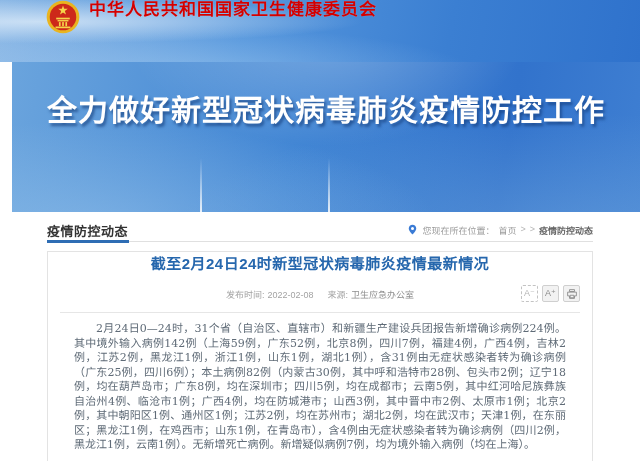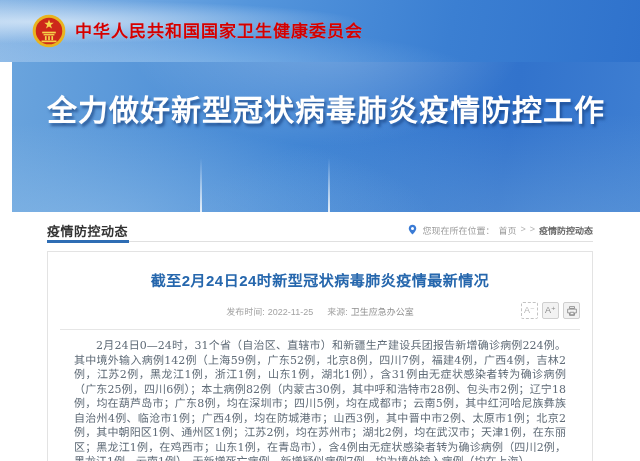--- a/index.html
+++ b/index.html
@@ -9,21 +9,21 @@
     --accent-blue:#2e6db4;
   }
   *{margin:0;padding:0;box-sizing:border-box;}
   html,body{background:#ffffff;}
   .page{
     width:640px;height:461px;overflow:hidden;position:relative;
     font-family:"Liberation Sans","DejaVu Sans",sans-serif;background:#fff;
   }
   
   .site-header{
-    height:62px;display:flex;align-items:center;padding-left:32px;
+    height:62px;display:flex;align-items:flex-start;padding-left:46px;
     background:
       radial-gradient(ellipse at 6% 35%, rgba(225,238,250,0.75), rgba(225,238,250,0) 38%),
       radial-gradient(ellipse at 30% 120%, rgba(180,215,245,0.45), rgba(180,215,245,0) 45%),
       linear-gradient(100deg,#8db9e6 0%,#5596dc 38%,#3b7fd2 70%,#2f72cc 100%);
   }
   .emblem{width:34px;height:34px;flex:0 0 auto;margin-right:9px;}
   .brand-cn{
     color:var(--brand-red);font-size:17px;font-weight:bold;letter-spacing:1px;
     text-shadow:0 0 1px rgba(255,255,255,0.35);line-height:19px;
   }
@@ -62,21 +62,21 @@
   .crumb-link{color:#9b9b9b;text-decoration:none;cursor:pointer;}
   .crumb-sep{color:#b5b5b5;}
   .crumb-current{color:#666;font-weight:bold;}
   .section-divider{position:relative;border-bottom:1px solid #e0e0e0;height:0;}
   .blue-underline{position:absolute;left:0;bottom:-2px;width:82px;height:3px;background:var(--accent-blue);}
   
   .article-card{
     margin-top:9px;border:1px solid #e3e3e3;background:#fff;height:230px;padding:0 0 10px 0;
   }
   .article-title{
-    margin-top:17px;text-align:center;color:var(--title-blue);font-size:15px;font-weight:bold;
+    text-align:center;color:var(--title-blue);font-size:15px;font-weight:bold;
     letter-spacing:0.5px;
   }
   .meta-row{position:relative;margin-top:13px;height:18px;}
   .meta-center{
     text-align:center;font-size:9px;color:#a3a3a3;line-height:18px;
     font-family:"Liberation Sans","DejaVu Sans",sans-serif;
   }
   .meta-date{margin-left:3px;}
   .meta-source-label{margin-left:14px;}
   .meta-source-link{color:#8f8f8f;margin-left:3px;cursor:pointer;}
@@ -141,21 +141,21 @@
 
     <div class="section-divider">
       <div class="blue-underline"></div>
     </div>
 
     <article class="article-card">
       <h3 class="article-title">截至2月24日24时新型冠状病毒肺炎疫情最新情况</h3>
 
       <div class="meta-row">
         <div class="meta-center">
-          <span>发布时间:</span><span class="meta-date">2022-11-25</span><span class="meta-source-label">来源:</span><a class="meta-source-link">卫生应急办公室</a>
+          <span>发布时间:</span><span class="meta-date">2022-02-08</span><span class="meta-source-label">来源:</span><a class="meta-source-link">卫生应急办公室</a>
         </div>
         <div class="tools">
           <button class="tool-btn disabled">A⁻</button>
           <button class="tool-btn">A⁺</button>
           <button class="tool-btn">
             <svg class="printer-icon" viewBox="0 0 16 16" aria-hidden="true">
               <path d="M4 1h8v3H4zM1 5h14v6h-3v4H4v-4H1zm4 5h6v4H5z" fill="none" stroke="#8a8a8a" stroke-width="1.4"></path>
             </svg>
           </button>
         </div>

